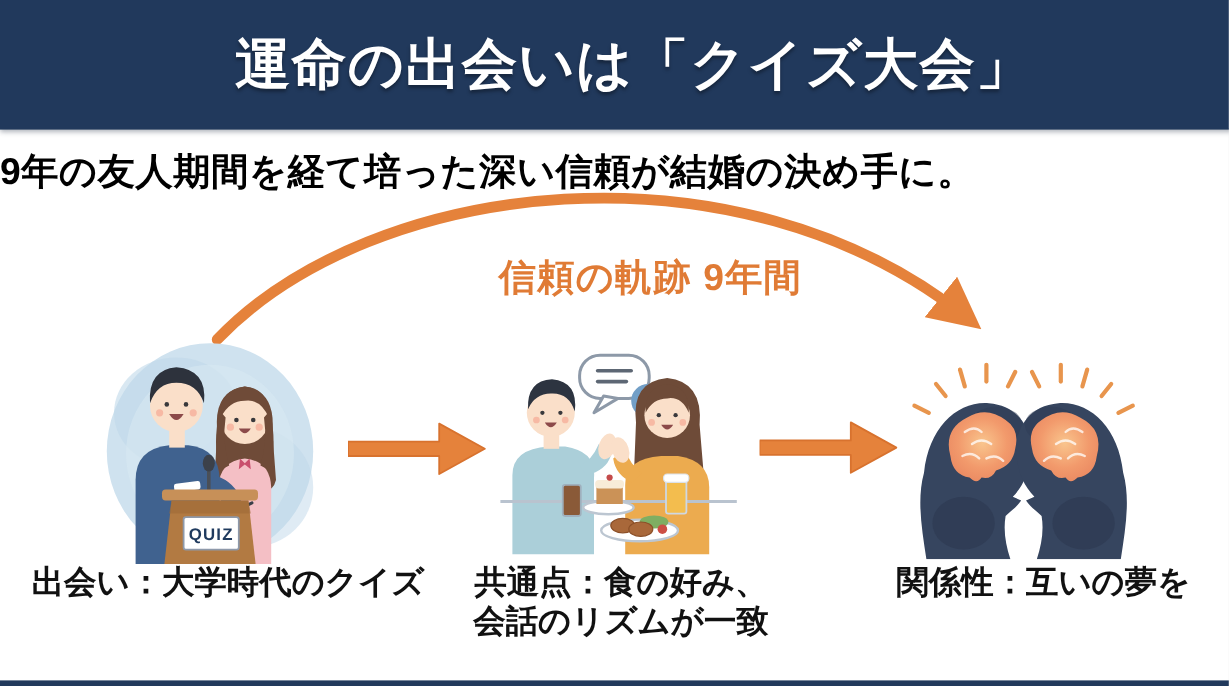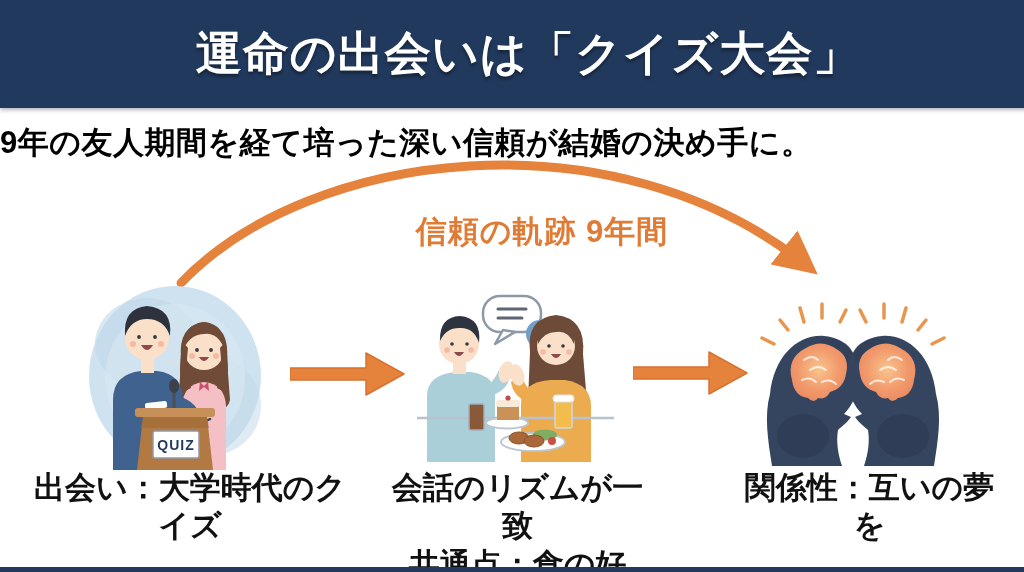--- a/index.html
+++ b/index.html
@@ -34,21 +34,21 @@
   
   .illus{position:absolute;}
   .illus-left  {left:85px; top:278px;width:180px;height:192px;}
   .illus-mid   {left:413px;top:292px;width:205px;height:170px;}
   .illus-right {left:748px;top:294px;width:210px;height:172px;}
   .step-arrow-1{position:absolute;left:290px;top:351px;width:115px;height:46px;}
   .step-arrow-2{position:absolute;left:633px;top:350px;width:115px;height:46px;}
   
   .caption{
     position:absolute;top:469px;text-align:center;
-    font-size:31px;font-weight:800;color:#111111;line-height:1.24;
+    font-size:27px;font-weight:800;color:#111111;line-height:1.24;
   }
   .caption-1{left:25px;width:330px;}
   .caption-2{left:390px;width:255px;}
   .caption-3{left:737px;width:265px;}
   
   .footer-bar{position:absolute;left:0;bottom:0;width:100%;height:5px;background:#21395c;}
 </style>
 </head>
 <body>
 
@@ -198,22 +198,22 @@
       </g>
     </defs>
     <use href="#headL"></use>
     <use href="#headL" transform="translate(210 0) scale(-1 1)"></use>
   </svg>
 
   <div class="caption caption-1">
     <div>出会い：大学時代のクイズ</div>
   </div>
   <div class="caption caption-2">
+    <div>共通点：食の好み、</div>
     <div>会話のリズムが一致</div>
-    <div>共通点：食の好み、</div>
   </div>
   <div class="caption caption-3">
     <div>関係性：互いの夢を</div>
   </div>
 
   <div class="footer-bar"></div>
 
 </div>
 
 </body></html>

